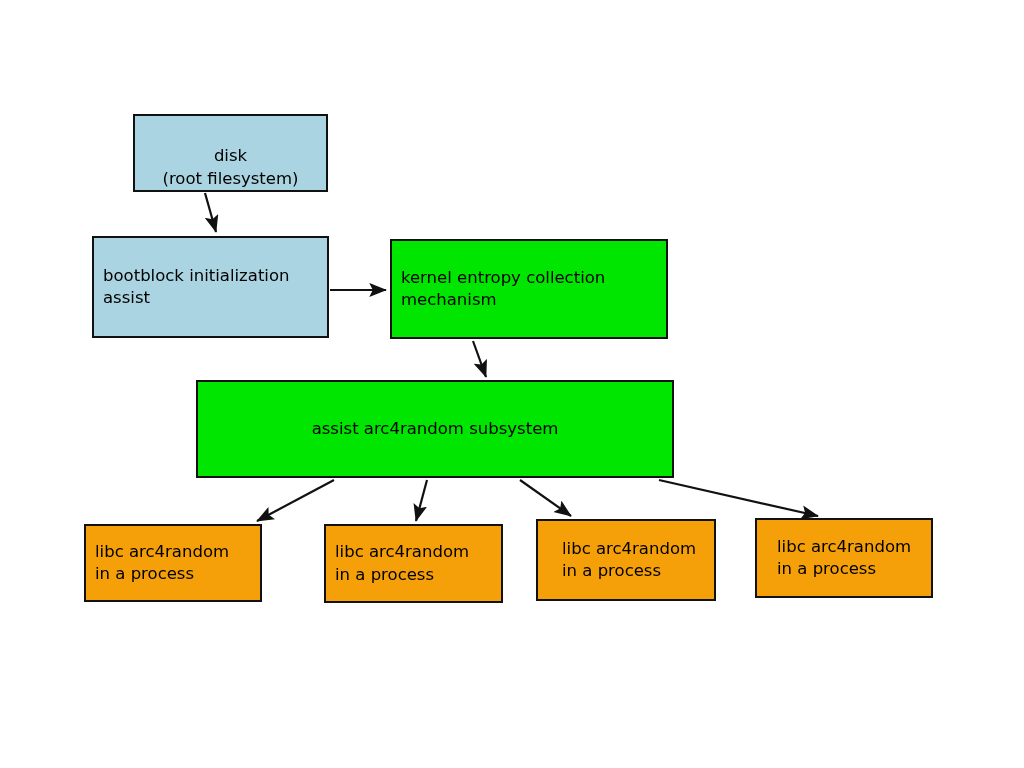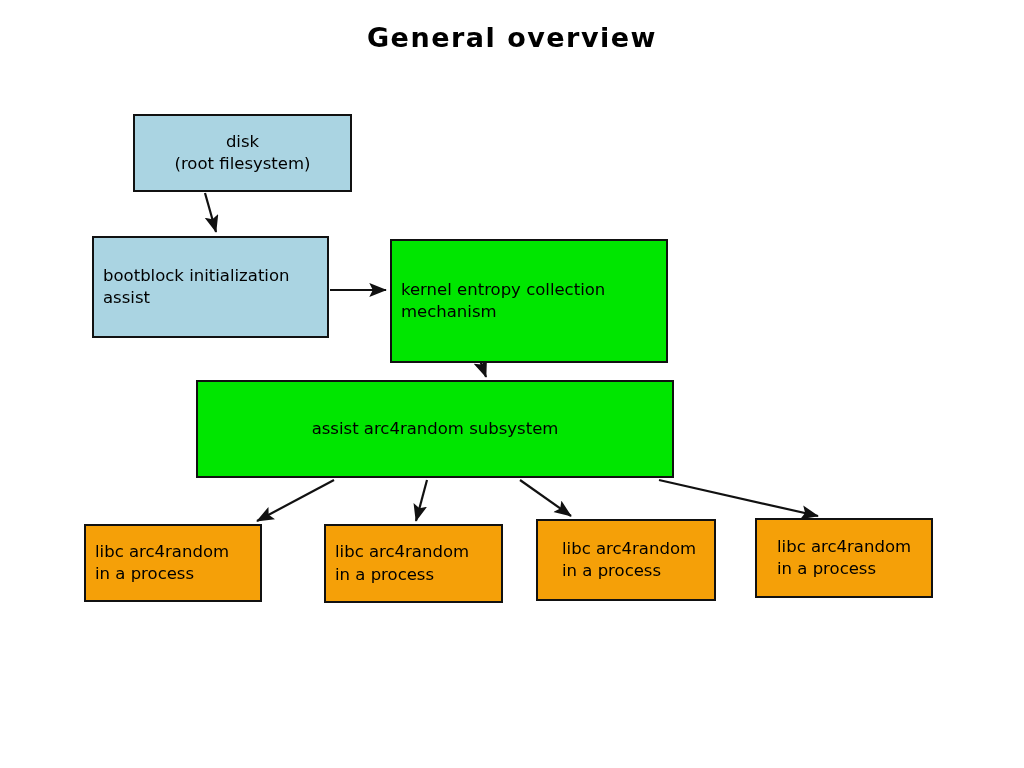--- a/index.html
+++ b/index.html
@@ -61,45 +61,44 @@
     width: 1024px;
     height: 768px;
     pointer-events: none;
   }
 </style>
 </head>
 <body>
 
 <div id="canvas">
 
-  <div id="diagram-title">General overview</div>
 
   <svg id="edges" viewBox="0 0 1024 768" xmlns="http://www.w3.org/2000/svg">
     <defs>
       <marker id="arrowhead" markerWidth="9" markerHeight="9" refX="7.6" refY="3.2" orient="auto" markerUnits="strokeWidth">
         <path d="M0,0 L8,3.2 L0,6.4 L1.6,3.2 z" fill="#111111"></path>
       </marker>
     </defs>
     <g id="edge-group" stroke="#111111" stroke-width="2.2" fill="none" marker-end="url(#arrowhead)">
         <line x1="205" y1="193" x2="216" y2="232"></line>
         <line x1="330" y1="290" x2="386" y2="290"></line>
         <line x1="473" y1="341" x2="486" y2="377"></line>
         <line x1="334" y1="480" x2="257" y2="521"></line>
         <line x1="427" y1="480" x2="416" y2="521"></line>
         <line x1="520" y1="480" x2="571" y2="516"></line>
         <line x1="659" y1="480" x2="818" y2="516"></line>
       </g>
   </svg>
 
   <div id="node-layer">
-      <div class="node center-text" style="left: 133px; top: 114px; width: 219px; height: 78px; background: rgb(170, 212, 226);"><span>disk
+      <div class="node center-text" style="left: 133px; top: 114px; width: 195px; height: 78px; background: rgb(170, 212, 226); justify-content: flex-end;"><span>disk
 (root filesystem)</span></div>
       <div class="node left-text" style="left: 92px; top: 236px; width: 237px; height: 102px; background: rgb(170, 212, 226);"><span>bootblock initialization
 assist</span></div>
-      <div class="node left-text" style="left: 390px; top: 239px; width: 278px; height: 124px; background: rgb(0, 230, 0);"><span>kernel entropy collection
+      <div class="node left-text" style="left: 390px; top: 239px; width: 278px; height: 100px; background: rgb(0, 230, 0);"><span>kernel entropy collection
 mechanism</span></div>
       <div class="node center-text" style="left: 196px; top: 380px; width: 478px; height: 98px; background: rgb(0, 230, 0);"><span>assist arc4random subsystem</span></div>
       <div class="node left-text" style="left: 84px; top: 524px; width: 178px; height: 78px; background: rgb(245, 160, 8);"><span>libc arc4random
 in a process</span></div>
       <div class="node left-text" style="left: 324px; top: 524px; width: 179px; height: 79px; background: rgb(245, 160, 8);"><span>libc arc4random
 in a process</span></div>
       <div class="node left-text tight" style="left: 536px; top: 519px; width: 180px; height: 82px; background: rgb(245, 160, 8);"><span>libc arc4random
 in a process</span></div>
       <div class="node left-text tight2" style="left: 755px; top: 518px; width: 178px; height: 80px; background: rgb(245, 160, 8);"><span>libc arc4random
 in a process</span></div>

